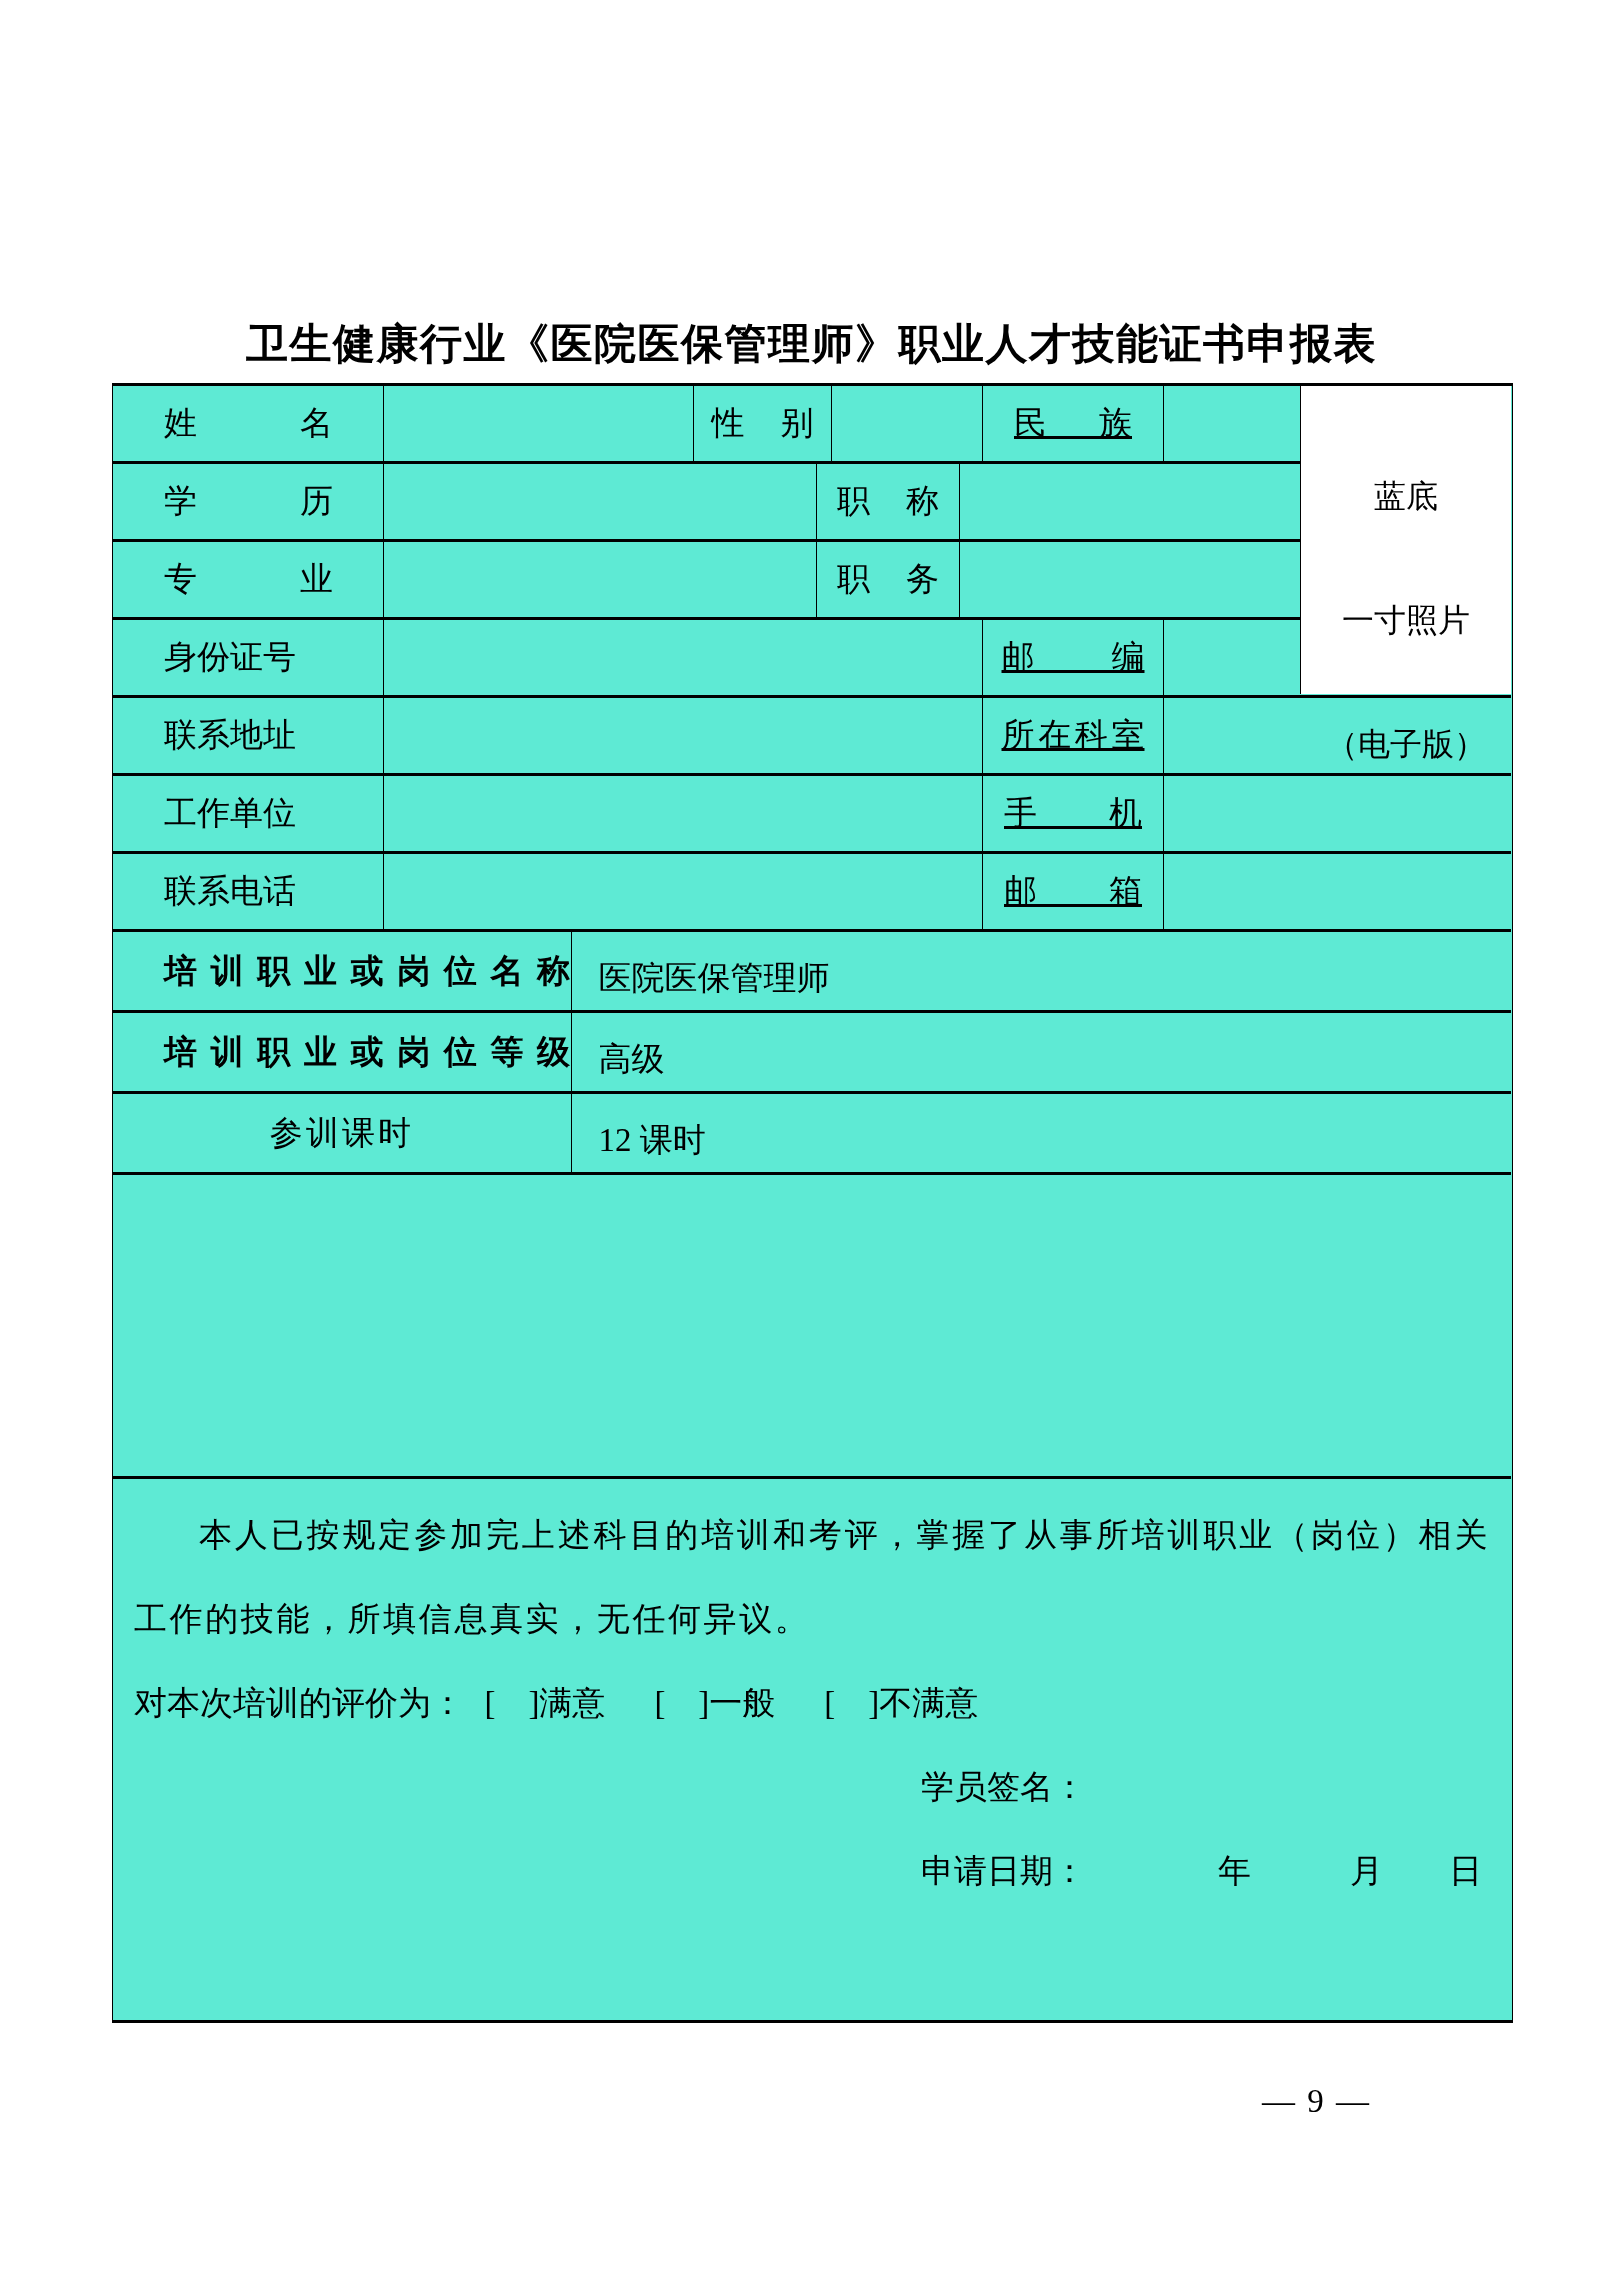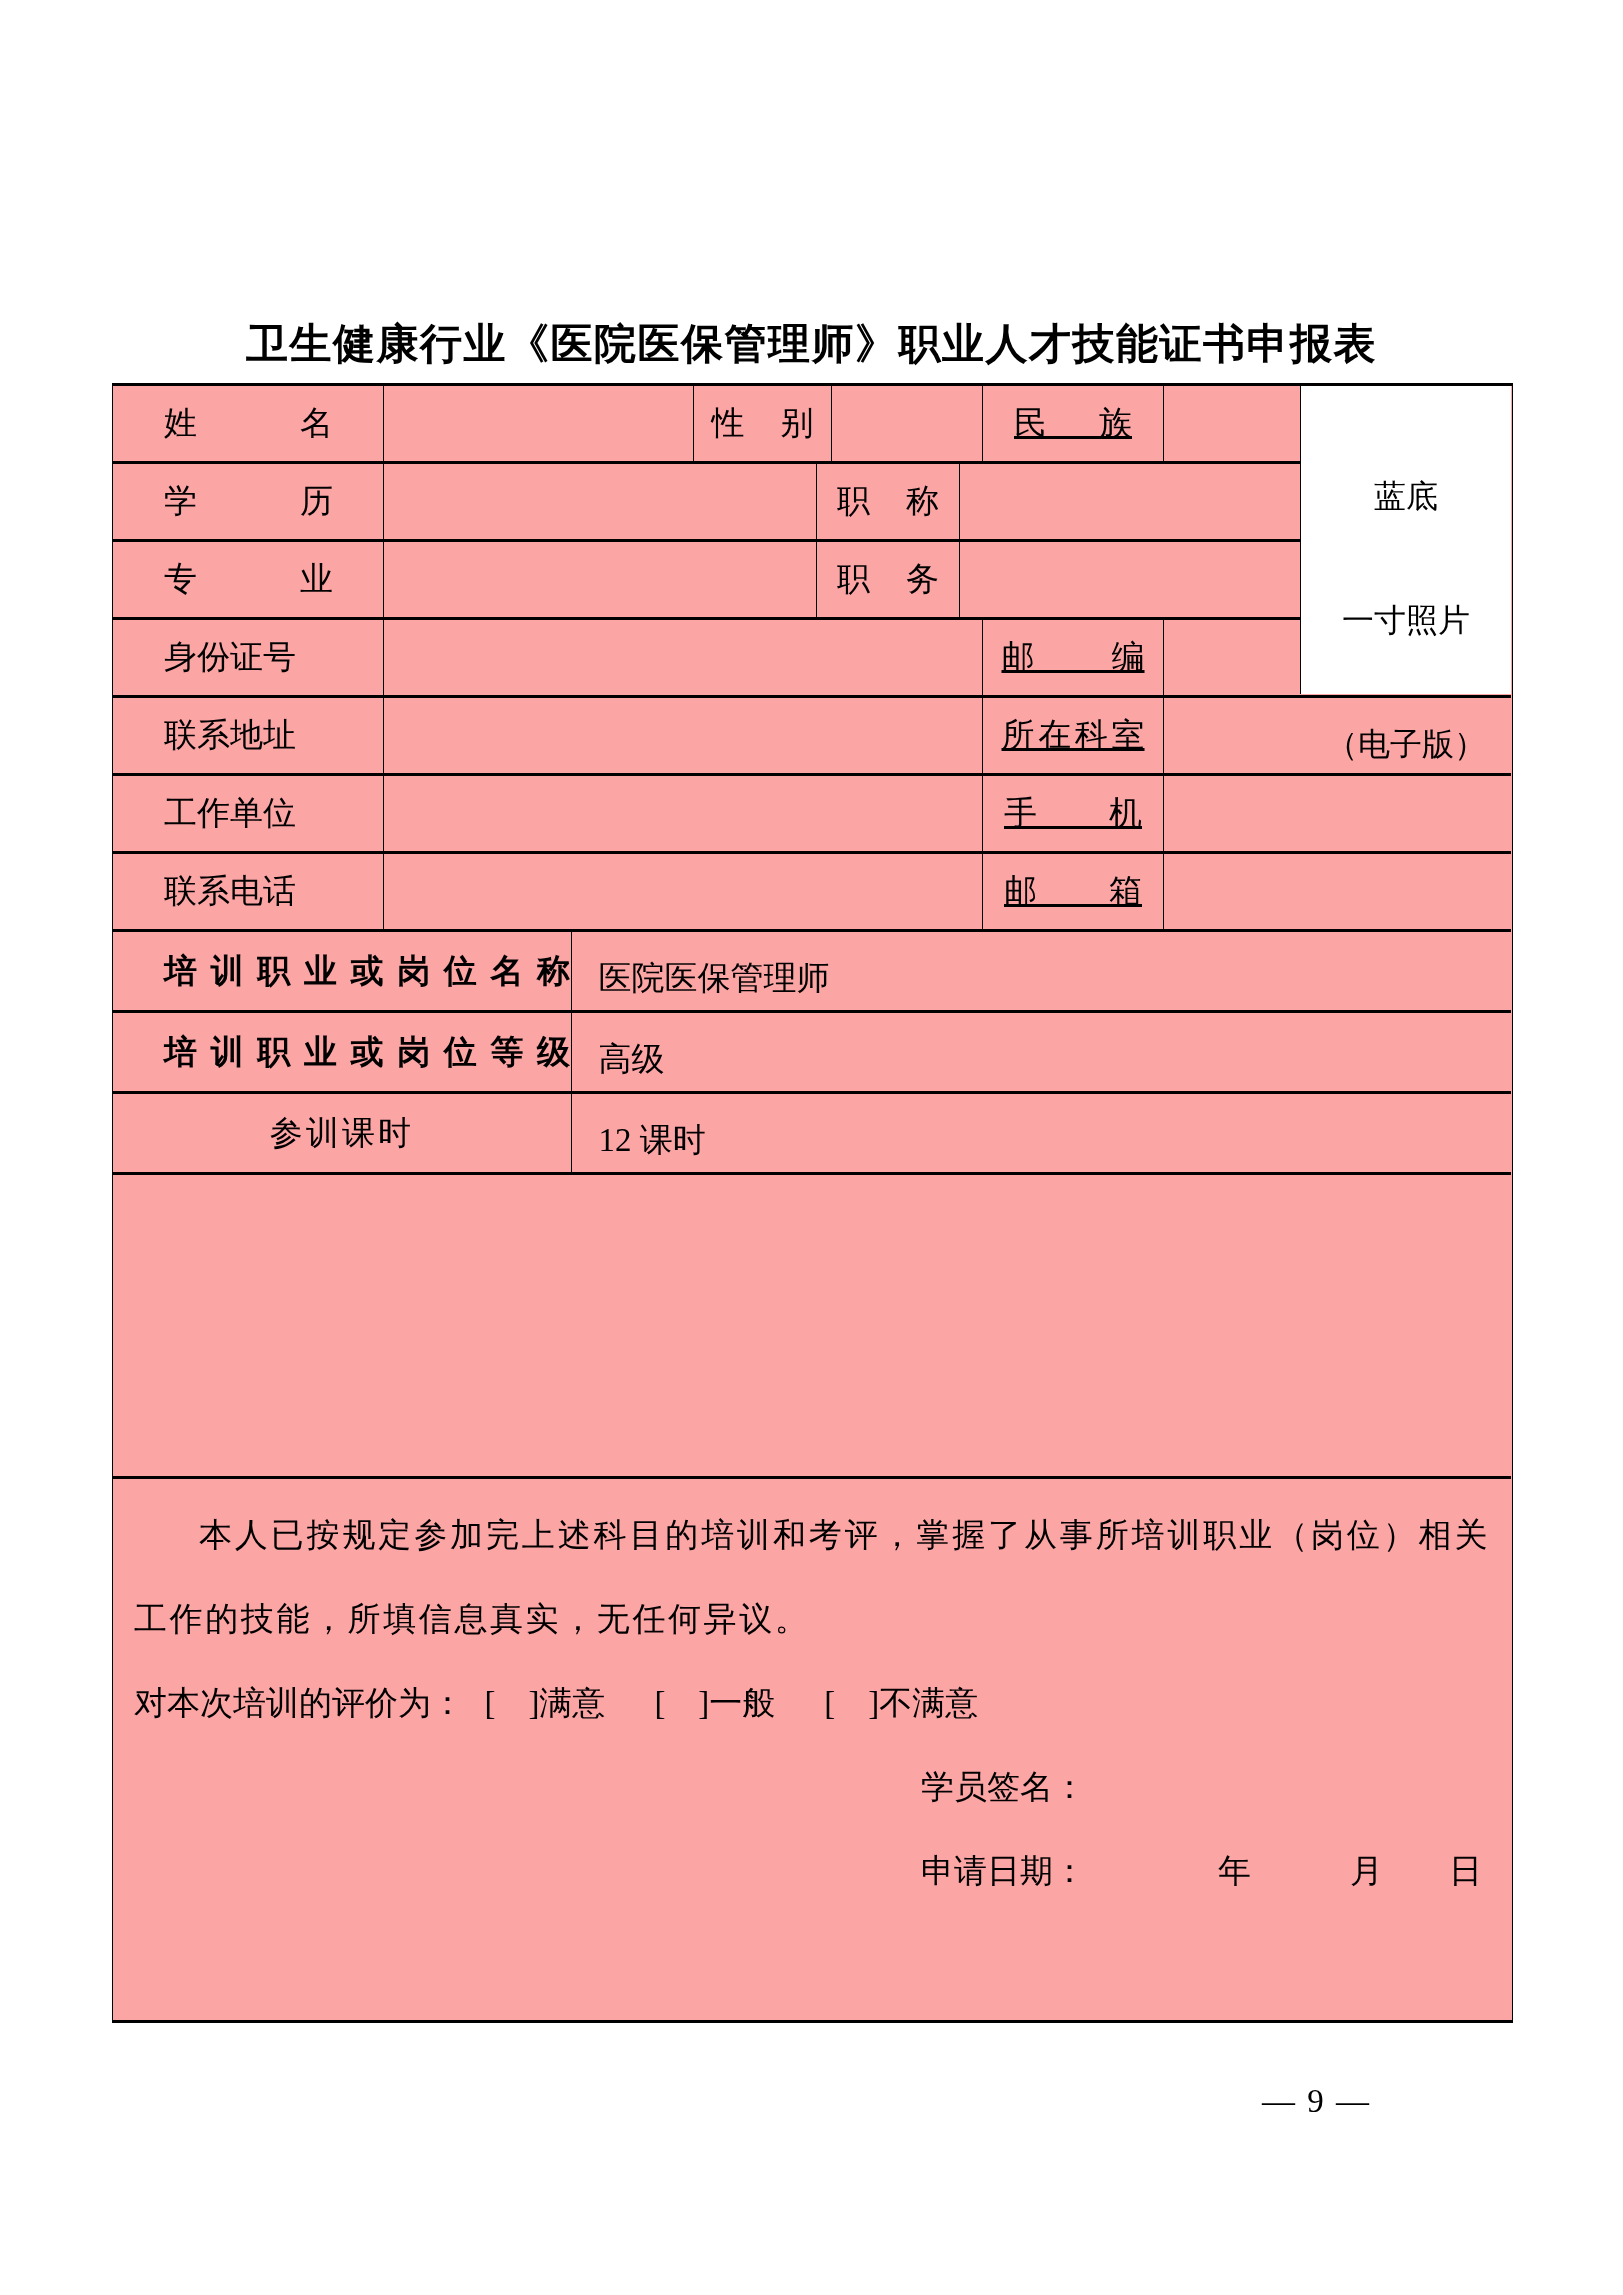--- a/index.html
+++ b/index.html
@@ -22,21 +22,21 @@
     white-space:nowrap;
   }
   .ftable{
     position:absolute;
     left:112px;top:383px;
     width:1401px;height:1640px;
     box-sizing:border-box;
     border:1.5px solid #000;
     border-top-width:3.6px;
     border-bottom-width:3.6px;
-    background:#fca5a5;
+    background:#5eead4;
   }
   .row{
     display:flex;
     box-sizing:border-box;
     border-bottom:3.1px solid #000;
     width:1398px;
   }
   .row.last{border-bottom:none;}
   .r152{height:78px;}
   .r158{height:81px;}

